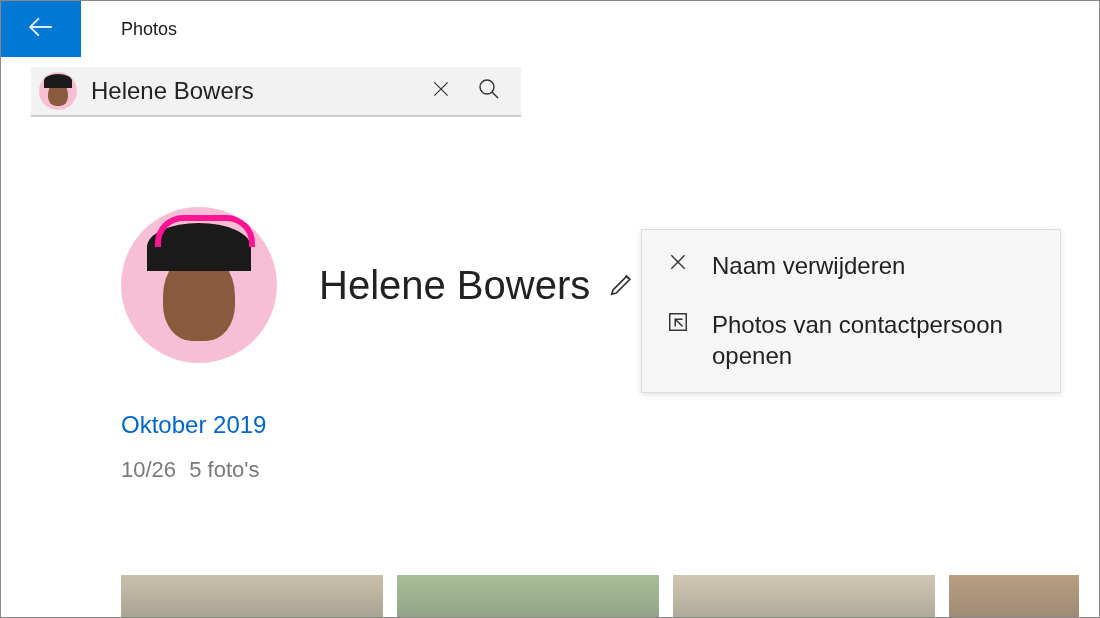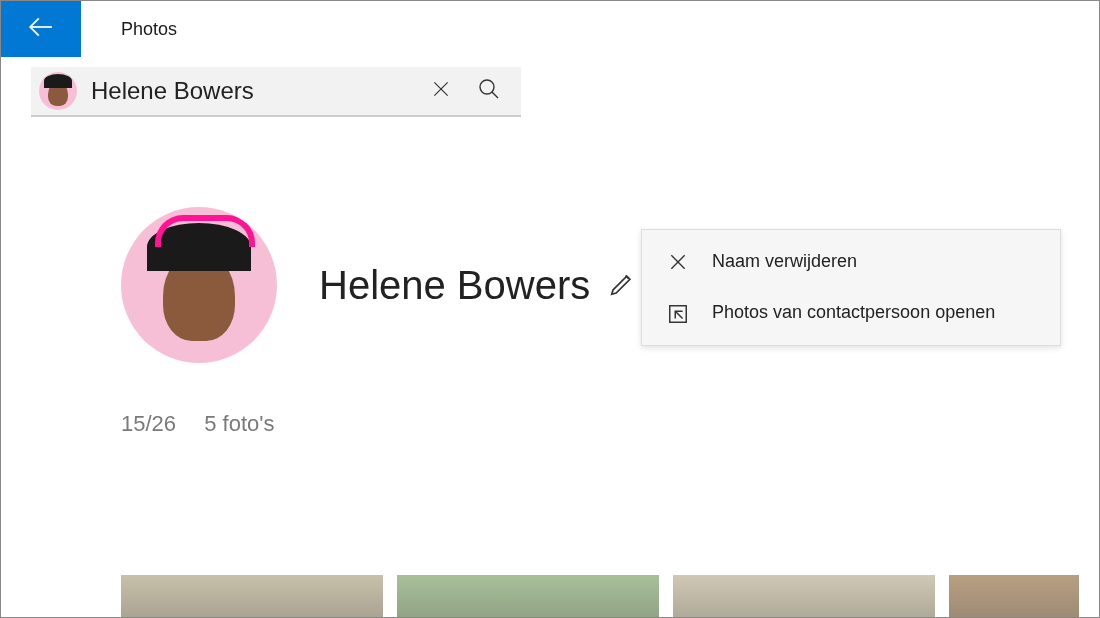--- a/index.html
+++ b/index.html
@@ -154,21 +154,21 @@
       background: #f6f6f6;
       border: 1px solid #ddd;
       box-shadow: 0 2px 6px rgba(0,0,0,0.12);
       padding: 6px 0;
     }
     .menu-item {
       display: flex;
       align-items: flex-start;
       padding: 14px 22px;
       cursor: pointer;
-      font-size: 18px;
+      font-size: 24px;
       color: #222;
       line-height: 1.3;
     }
     .menu-icon-wrap {
       width: 28px;
       flex-shrink: 0;
       display: flex;
       align-items: center;
       justify-content: center;
       margin-right: 20px;
@@ -182,21 +182,21 @@
     .month-link {
       font-size: 24px;
       color: #0066cc;
       cursor: pointer;
     }
     .date-meta {
       margin-top: 18px;
       font-size: 22px;
       color: #7a7a7a;
     }
-    .date-meta span + span { margin-left: 22px; }
+    .date-meta span + span { margin-left: 7px; }
 
     
     .thumb-row {
       position: absolute;
       bottom: 0;
       left: 120px;
       right: 0;
       height: 42px;
       display: flex;
       gap: 14px;
@@ -290,22 +290,23 @@
         <rect x="3" y="3" width="18" height="18"></rect>
         <polyline points="9,17 9,9 17,9"></polyline>
         <line x1="9" y1="9" x2="17" y2="17"></line>
       </svg>
     </span>
     <span>Photos van contactpersoon openen</span>
   </div>
 </div>
 
 <div class="date-section">
+  <div class="month-link">Oktober 2019</div>
   <div class="date-meta">
-    <span>15/26</span>
+    <span>10/26</span>
     <span>5 foto's</span>
   </div>
 </div>
 
 <div class="thumb-row">
   <div class="thumb thumb-1"></div>
   <div class="thumb thumb-2"></div>
   <div class="thumb thumb-3"></div>
   <div class="thumb thumb-4"></div>
 </div>

